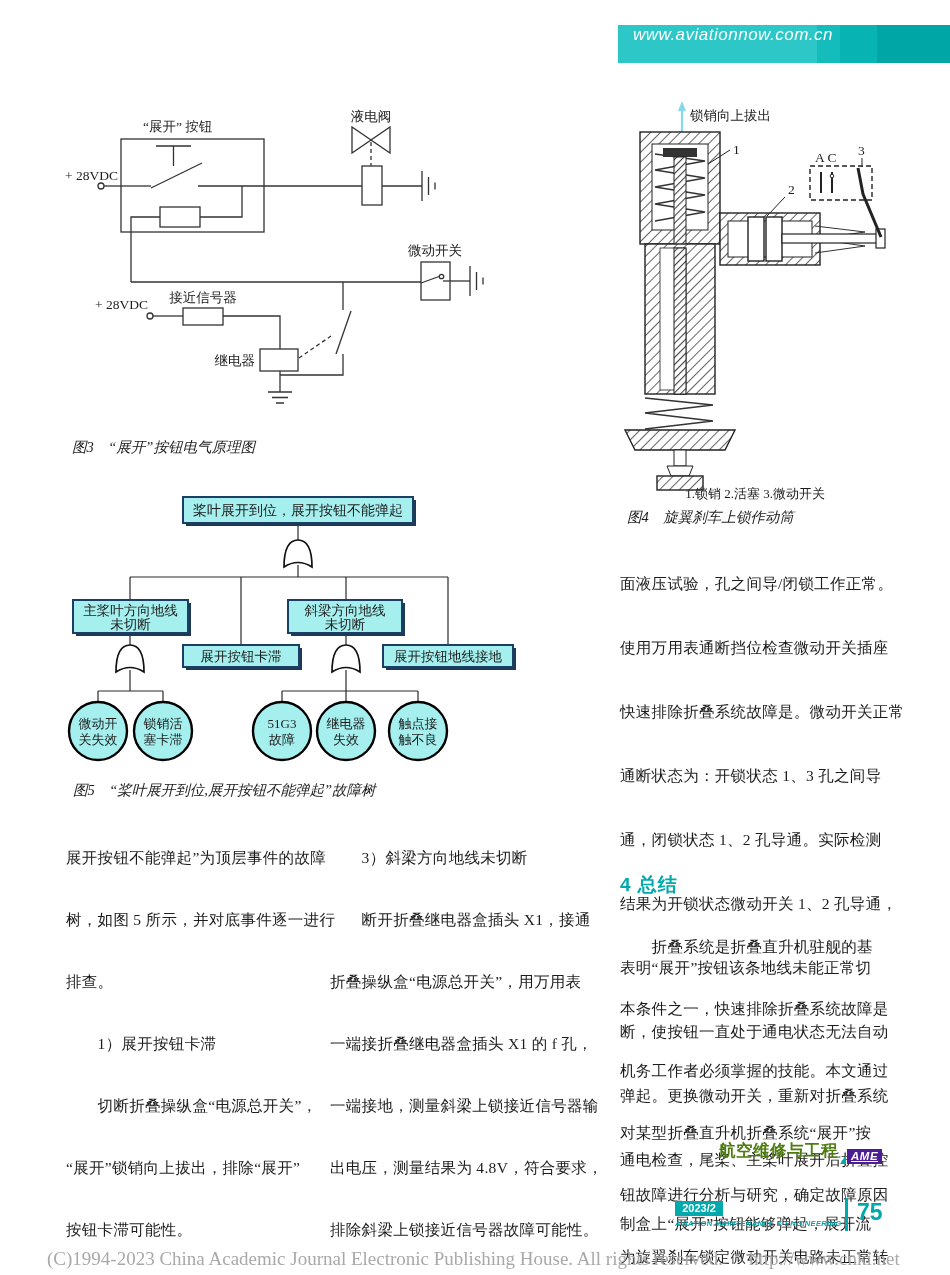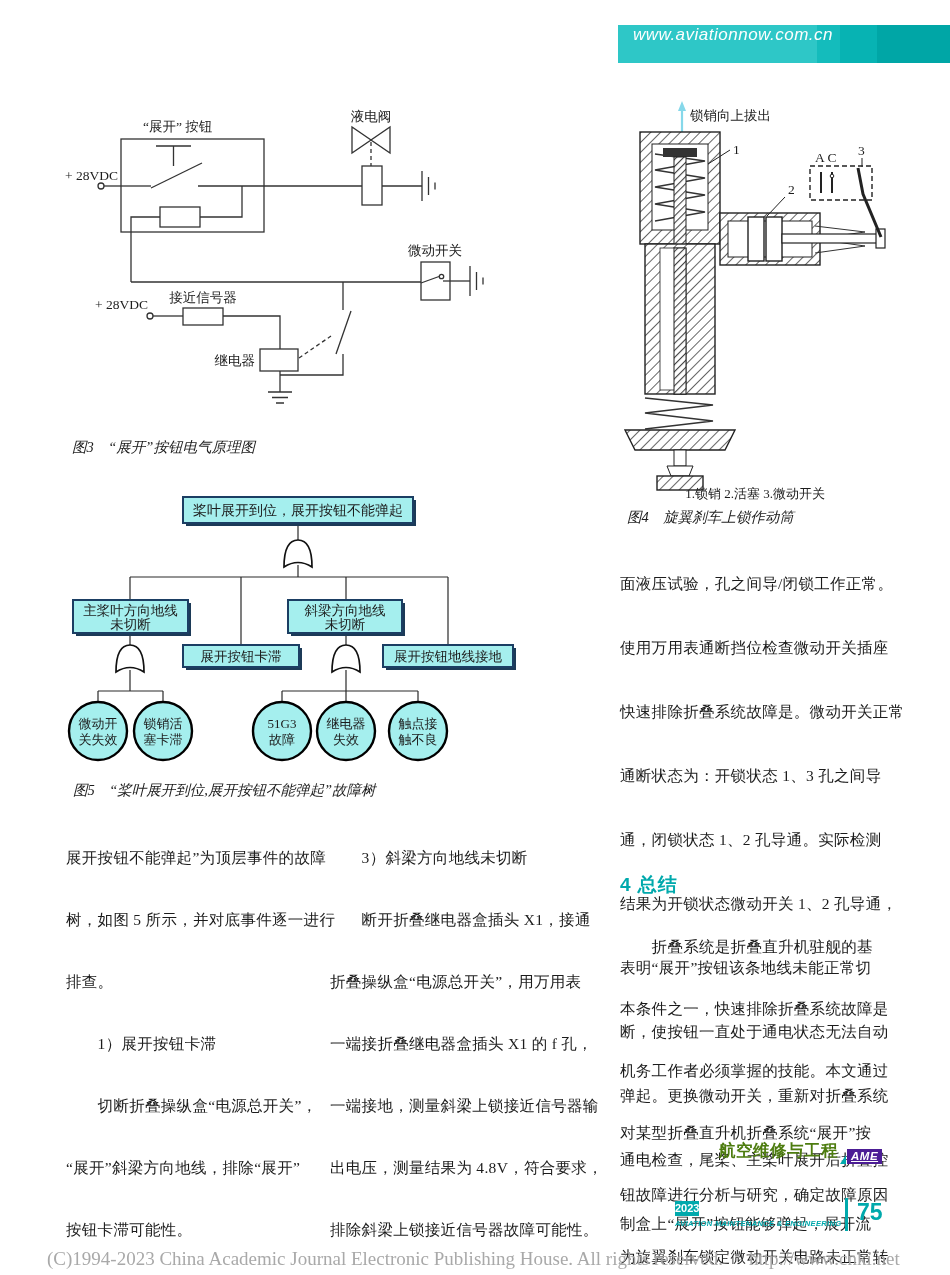--- a/index.html
+++ b/index.html
@@ -30,21 +30,21 @@
   .col div{height:26px;line-height:26px;}
   .col-right div{height:28px;line-height:28px;}
   .col-sum div{height:26px;line-height:26px;}
   .heading{position:absolute;left:620px;top:872px;font:bold 19px "Liberation Sans",sans-serif;color:#00a9ac;letter-spacing:1px;}
   
   .ame{position:absolute;left:840px;top:1149px;display:flex;align-items:flex-end;}
   .ame-tri{width:0;height:0;border-left:6px solid transparent;border-bottom:9px solid #00aaad;margin-right:1px;}
   .ame-box{background:#4c1d95;color:#fff;font:italic bold 11.5px "Liberation Sans",sans-serif;
     padding:1px 4px 2px 4px;letter-spacing:.5px;text-decoration:underline;}
   
-  .issue-badge{position:absolute;left:675px;top:1201px;width:24px;height:15px;background:#00a9ac;
+  .issue-badge{position:absolute;left:675px;top:1201px;width:48px;height:15px;background:#00a9ac;
     color:#fff;font:bold 11px "Liberation Sans",sans-serif;text-align:center;line-height:15px;}
   .journal-cn{position:absolute;left:719px;top:1140px;font:bold 16.5px "Liberation Sans",sans-serif;color:#4d7c0f;letter-spacing:.5px;}
   .journal-en{position:absolute;left:675px;top:1219px;font:italic bold 7.6px "Liberation Sans",sans-serif;color:#00a9ac;letter-spacing:.3px;}
   .page-bar{position:absolute;left:845px;top:1198px;width:3px;height:33px;background:#00a9ac;}
   .page-num{position:absolute;left:857px;top:1199px;font:600 23px "Liberation Sans",sans-serif;color:#00a9ac;}
   .copyright{position:absolute;left:28px;top:1226px;font-size:19px;color:#a9a9a9;white-space:pre;}
   .copyright .url{margin-left:26px;}
 </style>
 </head>
 <body>
@@ -234,21 +234,21 @@
     </g>
     <text x="18" y="305" class="cap">图5　“桨叶展开到位,展开按钮不能弹起”故障树</text>
   </svg>
 
   <div class="col" style="left:66px;top:809px;">
     <div>展开按钮不能弹起”为顶层事件的故障</div>
     <div>树，如图 5 所示，并对底事件逐一进行</div>
     <div>排查。</div>
     <div>　　1）展开按钮卡滞</div>
     <div>　　切断折叠操纵盒“电源总开关”，</div>
-    <div>“展开”斜梁方向地线，排除“展开”</div>
+    <div>“展开”锁销向上拔出，排除“展开”</div>
     <div>按钮卡滞可能性。</div>
     
     
     
     
     
     
     
   </div>
 

